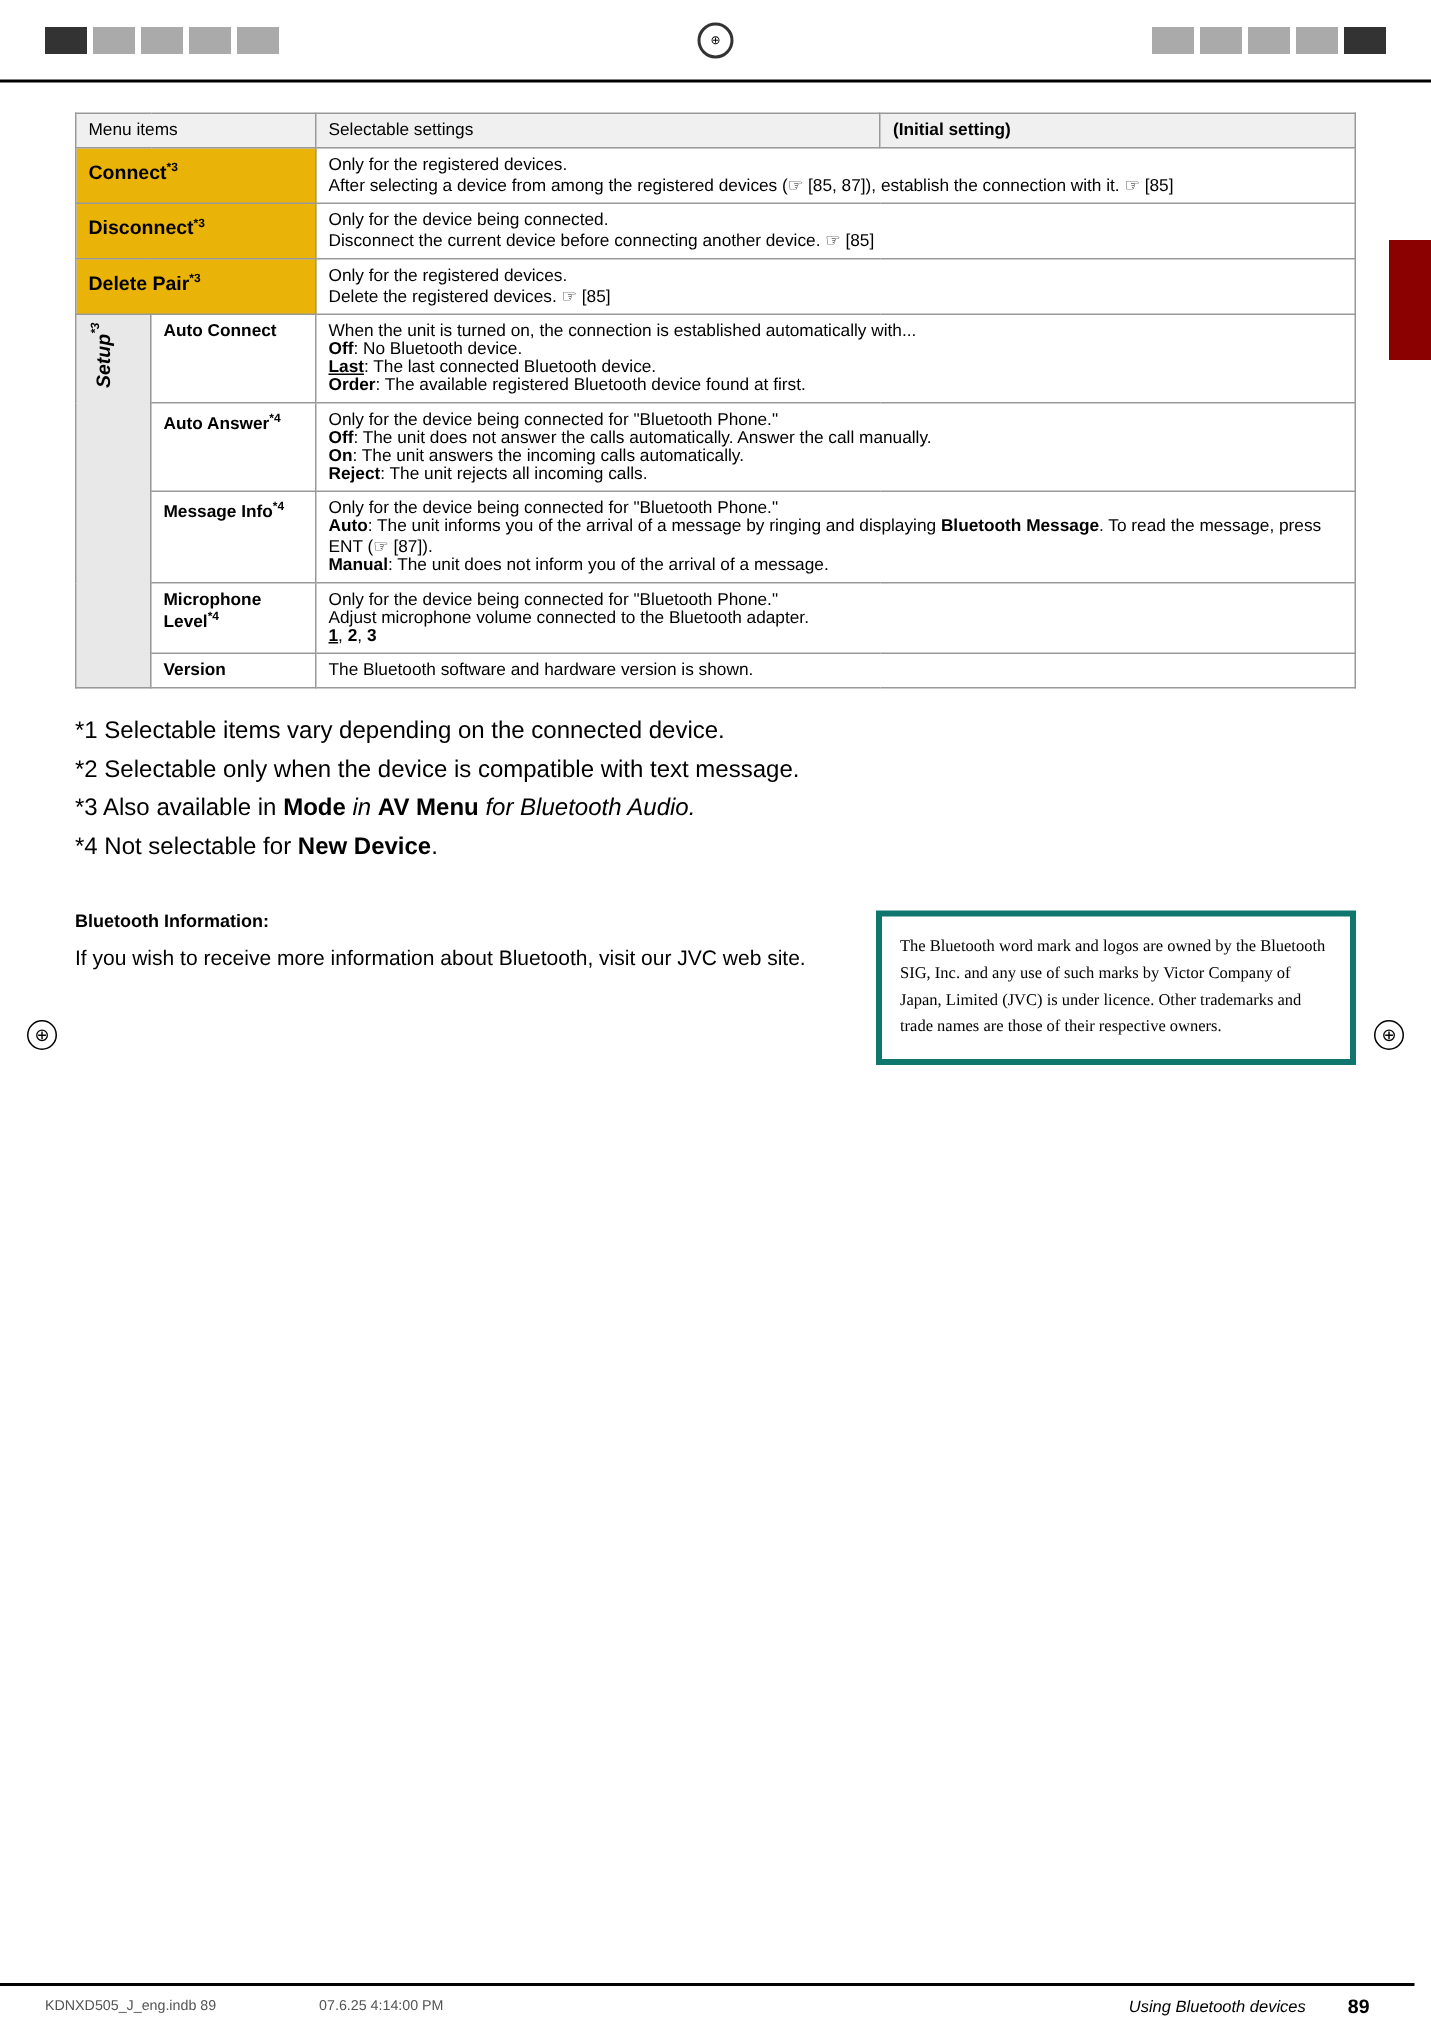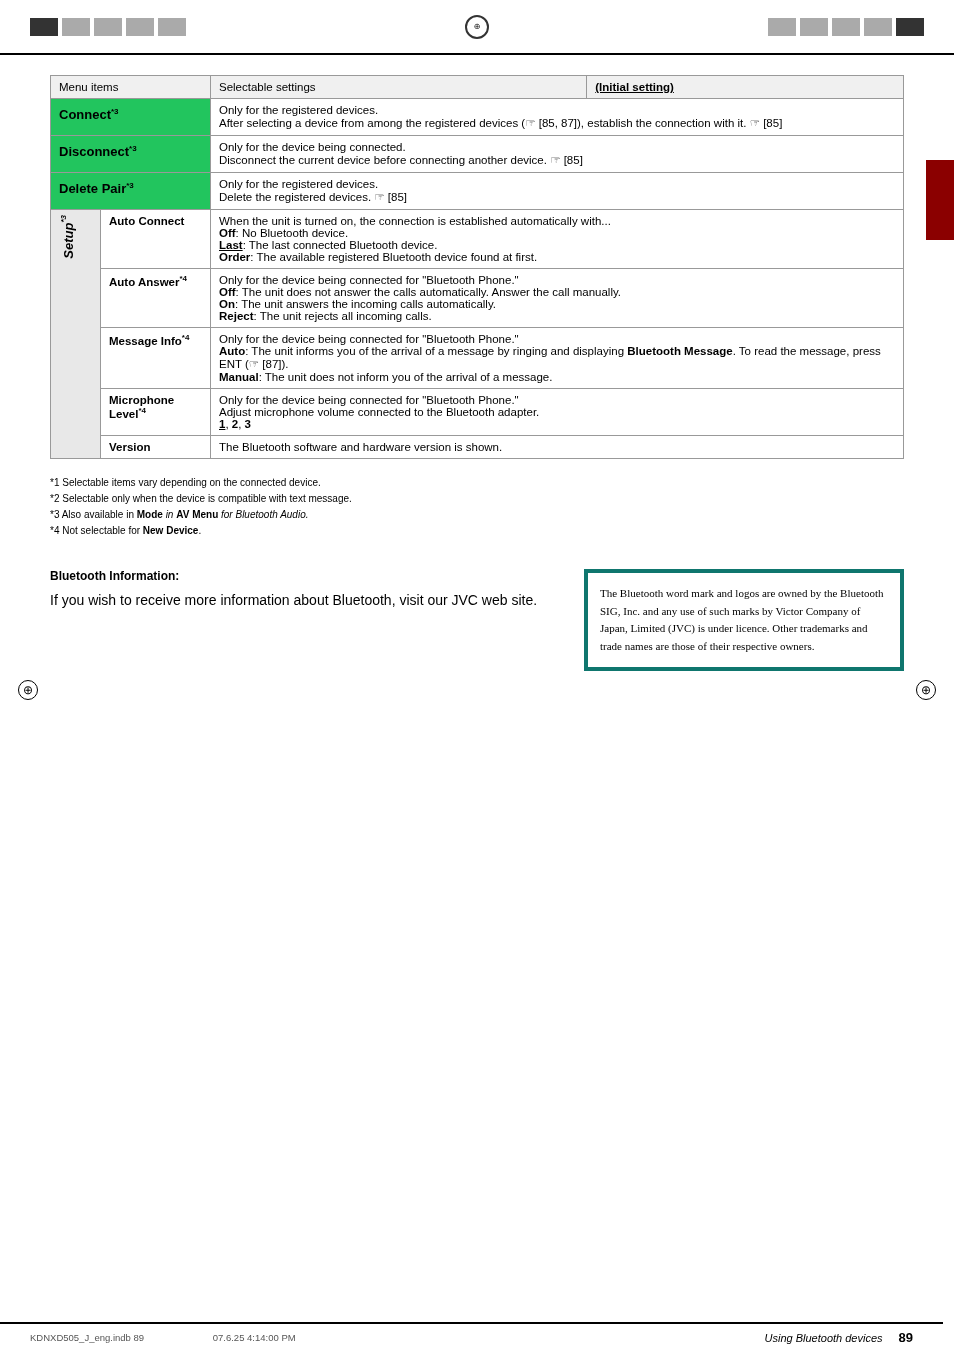--- a/index.html
+++ b/index.html
@@ -75,40 +75,39 @@
       border-radius: 16px;
     }
     .main-table th {
       border: 1px solid #999;
       padding: 5px 8px;
       background: #f0f0f0;
       text-align: left;
       font-weight: normal;
     }
     .main-table th.initial {
-      text-decoration: underline;
       font-weight: bold;
     }
     .main-table td {
       border: 1px solid #999;
       padding: 5px 8px;
       vertical-align: top;
     }
     .menu-item-cell {
       font-weight: bold;
       font-style: italic;
       width: 130px;
       vertical-align: middle;
     }
     .menu-item-cell.top-level {
       font-size: 13px;
       font-style: normal;
       font-weight: bold;
       padding: 8px;
-      background: #22c55e;
+      background: #eab308;
     }
     .setup-cell {
       width: 50px;
       font-weight: bold;
       font-style: italic;
       font-size: 13px;
       vertical-align: middle;
       text-align: center;
       background: #e8e8e8;
     }
@@ -119,21 +118,21 @@
       font-size: 11.5px;
     }
 
     
     .bold { font-weight: bold; }
     .underline { text-decoration: underline; }
 
     
     .footnotes {
       margin-top: 10px;
-      font-size: 10px;
+      font-size: 16px;
       line-height: 1.6;
     }
 
     
     .bluetooth-section {
       margin-top: 30px;
       display: flex;
       gap: 20px;
     }
     .bluetooth-left {
@@ -369,17 +368,17 @@
 <div class="reg-mark-left" style="top: 680px;">⊕</div>
 
 <div class="reg-mark-right" style="top: 680px;">⊕</div>
 
 <div class="bottom-bar">
   <div class="file-info">
     <span>KDNXD505_J_eng.indb  89</span>
     &nbsp;&nbsp;&nbsp;&nbsp;&nbsp;&nbsp;&nbsp;&nbsp;&nbsp;&nbsp;&nbsp;&nbsp;&nbsp;&nbsp;&nbsp;&nbsp;&nbsp;&nbsp;&nbsp;&nbsp;&nbsp;&nbsp;&nbsp;&nbsp;
     <span>07.6.25  4:14:00 PM</span>
   </div>
-  <div style="display:flex; align-items:center; gap:16px;">
+  <div style="display:flex; align-items:center; gap:28px;">
     <span class="page-label">Using Bluetooth devices</span>
     <span class="page-num">89</span>
   </div>
 </div>
 
 </body></html>

